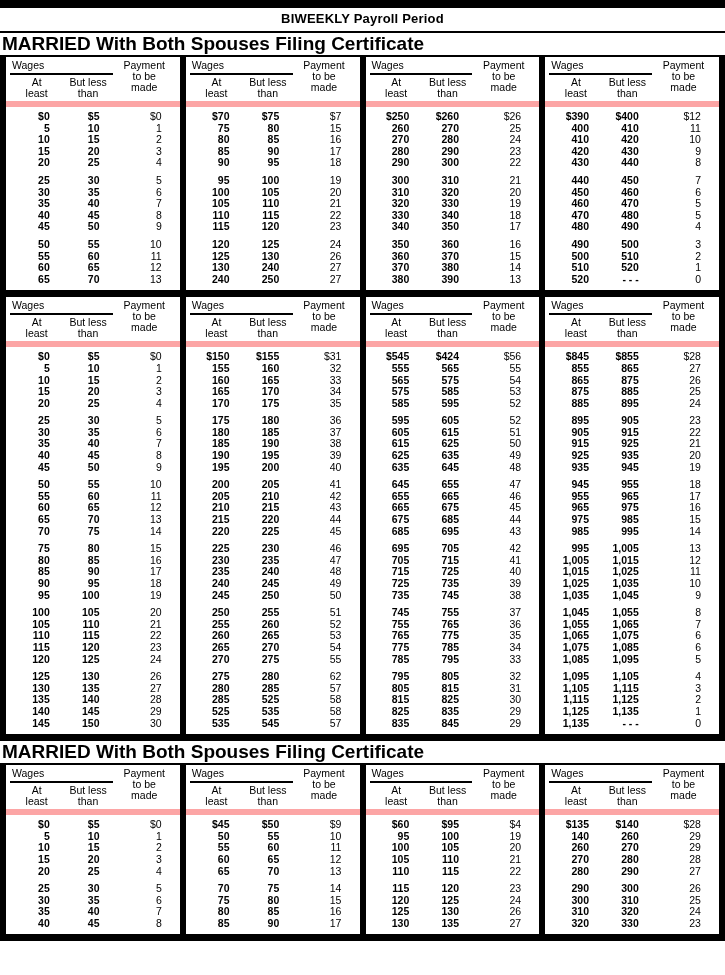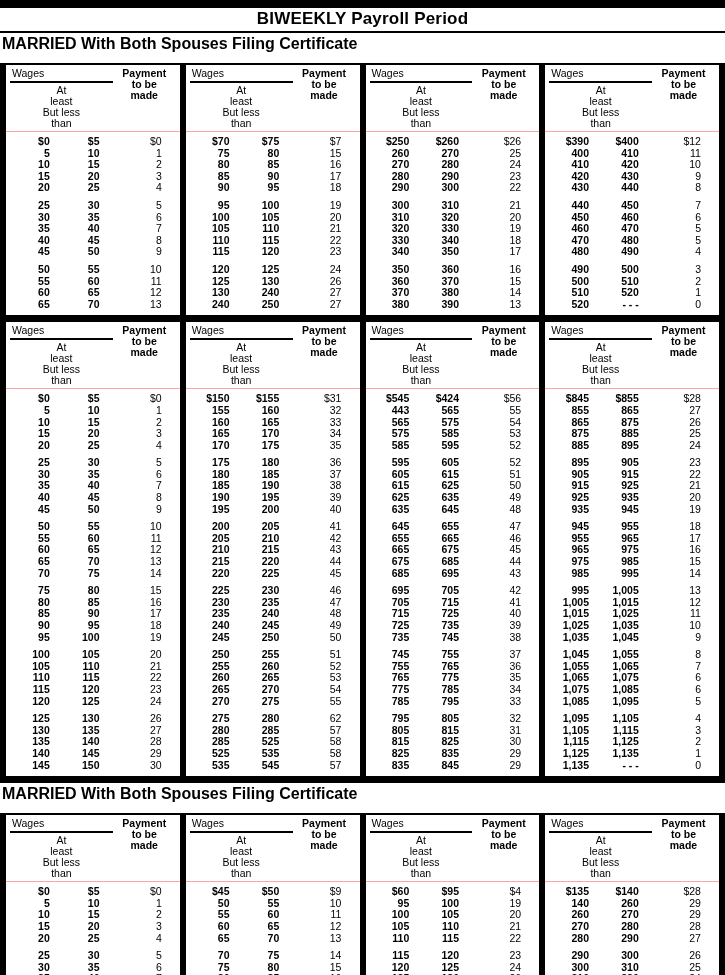--- a/index.html
+++ b/index.html
@@ -7,62 +7,62 @@
   body {
     width: 725px;
     font-family: "Liberation Sans", sans-serif;
     color: #000;
   }
   .topbar { height: 8px; background: #000; }
   .hbar { height: 7px; background: #000; }
   .period-title {
     text-align: center;
     font-weight: bold;
-    font-size: 17px;
+    font-size: 13px;
     line-height: 20px;
     padding: 1px 0 2px 0;
     border-bottom: 2px solid #000;
     letter-spacing: 0.2px;
   }
   .filing-title {
     font-weight: bold;
-    font-size: 16px;
+    font-size: 19px;
     line-height: 18px;
-    padding: 2px 0 10px 2px;
+    padding: 2px 0 2px 2px;
     border-bottom: 2px solid #000;
   }
   .wage-table {
     display: flex;
     background: #000;
     padding: 0 6px;
     gap: 6px;
   }
   .group { background: #fff; flex: 1 1 0; min-width: 0; }
   .ghead {
     display: flex;
     align-items: flex-start;
-    border-bottom: 1px solid #fca5a5;
+    border-bottom: 6px solid #fca5a5;
     padding: 3px 4px 2px 4px;
     min-height: 47px;
     font-size: 10.5px;
     line-height: 11px;
   }
   .gh-left { width: 62%; }
   .wages-label {
     display: block;
     border-bottom: 2px solid #000;
     padding: 0 0 2px 2px;
     font-size: 10.5px;
   }
-  .subcols { display: flex; margin-top: 2px; text-align: center; flex-direction: column; }
+  .subcols { display: flex; margin-top: 2px; text-align: center; }
   .subcol-1 { flex: 0 0 52%; }
   .subcol-2 { flex: 0 0 48%; }
   .wrap-narrow { display: inline-block; width: 30px; text-align: center; }
   .wrap-mid    { display: inline-block; width: 48px; text-align: center; }
-  .gh-right { flex: 1 1 auto; text-align: center; padding-top: 0; font-weight: bold; }
+  .gh-right { flex: 1 1 auto; text-align: center; padding-top: 0; }
   .wrap-payment { display: inline-block; width: 52px; text-align: center; }
   .rows { padding: 4px 4px 5px 4px; font-size: 10.5px; }
   .block + .block { margin-top: 6px; }
   .row { display: flex; line-height: 11.6px; }
   .cell { text-align: right; white-space: nowrap; }
   .cell-at    { flex: 0 0 24%; font-weight: bold; }
   .cell-less  { flex: 0 0 30%; font-weight: bold; }
   .cell-pay   { flex: 0 0 46%; padding-right: 14px; }
 </style>
 </head>
@@ -800,21 +800,21 @@
           <div class="gh-right"><span class="wrap-payment">Payment to be made</span></div>
         </div>
         <div class="rows">
           <div class="block">
             <div class="row">
               <span class="cell cell-at">$545</span>
               <span class="cell cell-less">$424</span>
               <span class="cell cell-pay">$56</span>
             </div>
             <div class="row">
-              <span class="cell cell-at">443</span>
+              <span class="cell cell-at">555</span>
               <span class="cell cell-less">565</span>
               <span class="cell cell-pay">55</span>
             </div>
             <div class="row">
               <span class="cell cell-at">565</span>
               <span class="cell cell-less">575</span>
               <span class="cell cell-pay">54</span>
             </div>
             <div class="row">
               <span class="cell cell-at">575</span>

